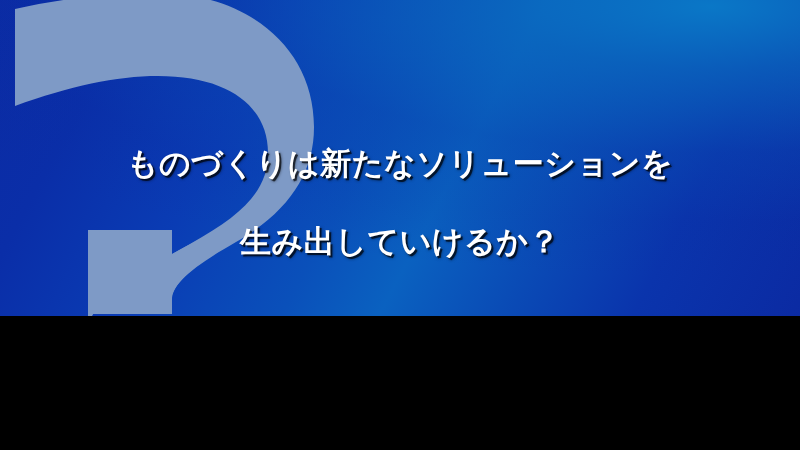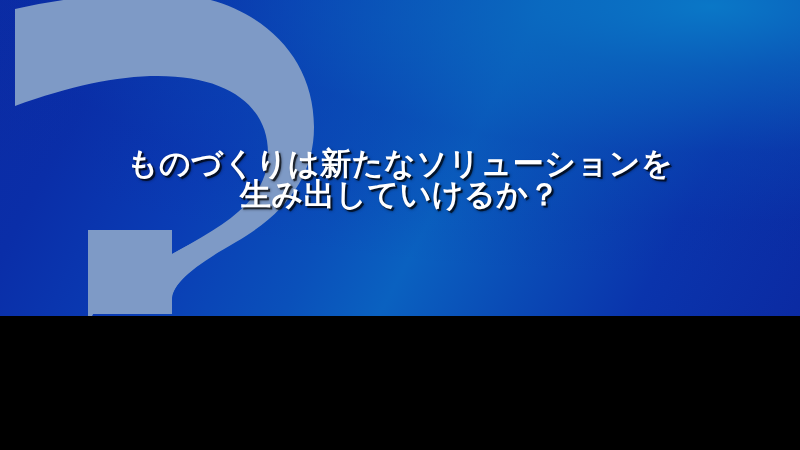--- a/index.html
+++ b/index.html
@@ -56,21 +56,21 @@
     color: #ffffff;
     font-size: 31px;
     font-weight: 700;
     letter-spacing: 0.5px;
     white-space: nowrap;
     text-shadow:
       2px 2px 0 rgba(0,0,0,0.62),
       2px 2px 3px rgba(0,0,0,0.55);
   }
   #title-line-1 { margin-bottom: 0; }
-  #title-line-2 { }
+  #title-line-2 { margin-top: 47px; }
 </style>
 </head>
 <body>
 
 <div id="slide">
 
   <div id="qmark-layer">
     <svg width="800" height="450" viewBox="0 0 800 450" xmlns="http://www.w3.org/2000/svg">
 
       <path d="M 16,10

